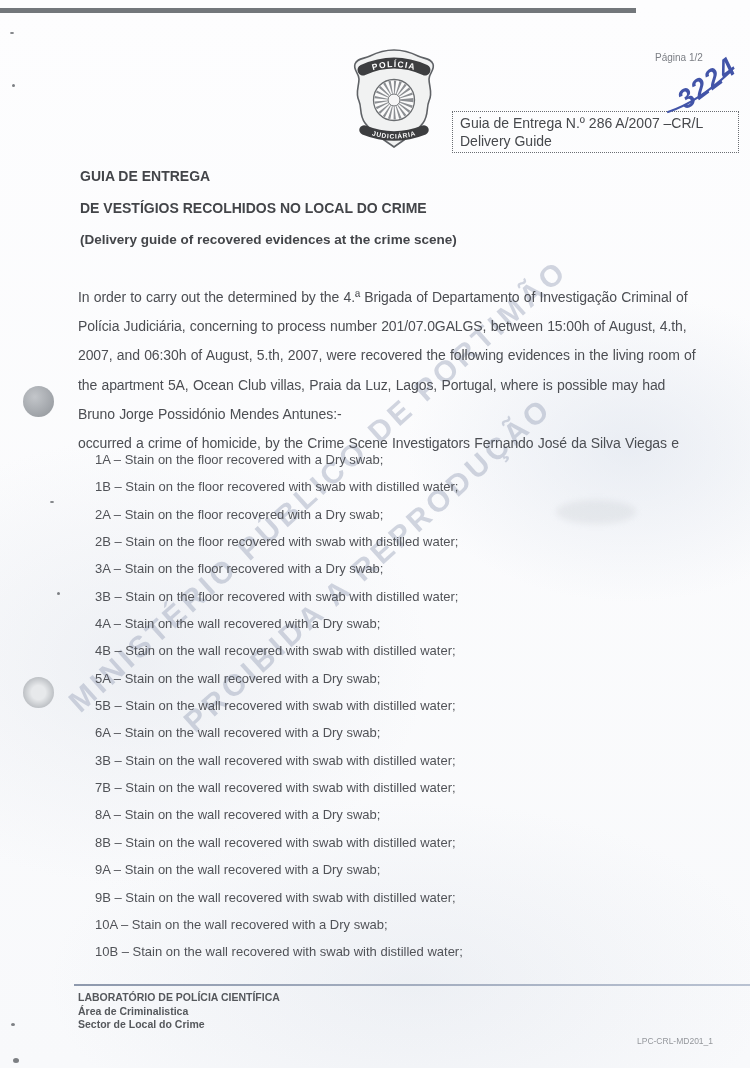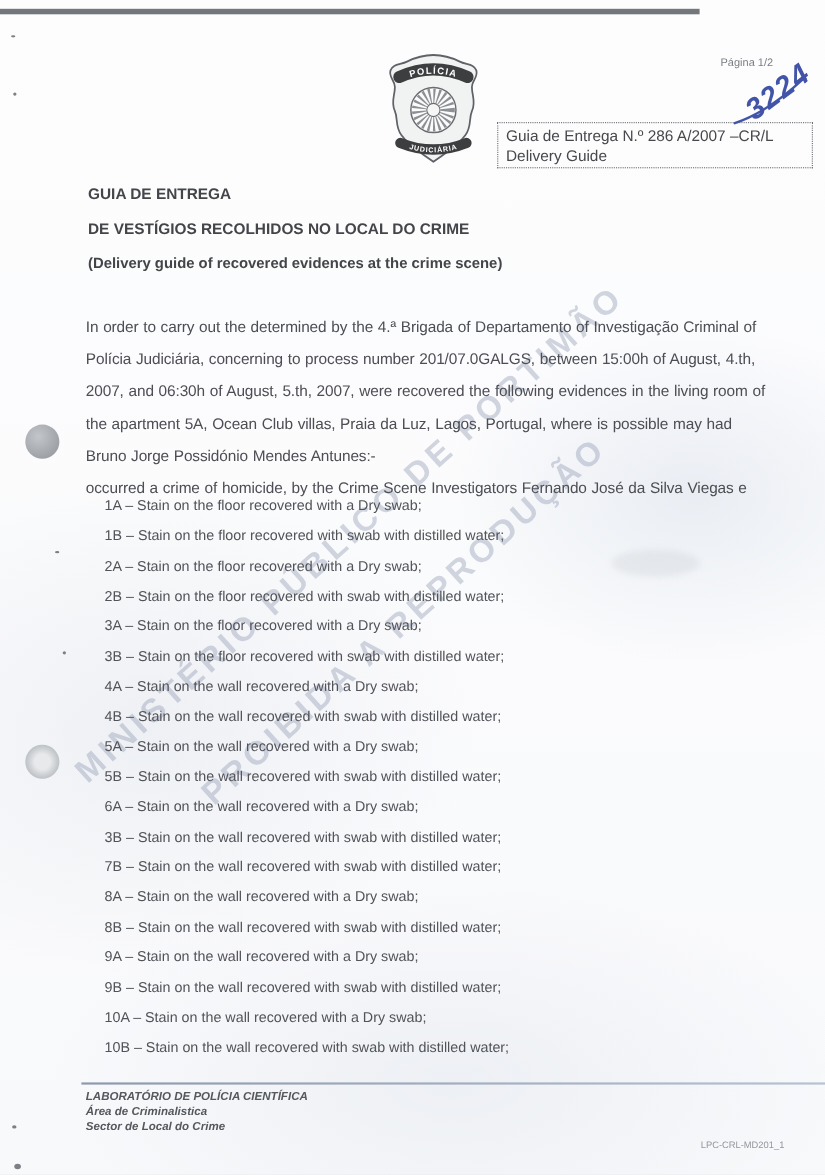--- a/index.html
+++ b/index.html
@@ -54,21 +54,21 @@
     letter-spacing:-0.1px; word-spacing:0.5px; }
   .intro-line { white-space:nowrap; }
 
   .evidence { position:absolute; left:95px; top:446px; width:600px; z-index:2;
     font-size:13px; line-height:27.35px; color:#515358; }
   .evidence-item { white-space:nowrap; }
 
   .footer-rule { position:absolute; left:74px; top:984px; width:676px; height:2px;
     background:linear-gradient(90deg,#8e99ad,#b9c2d2); z-index:2; }
   .footer { position:absolute; left:78px; top:991px; z-index:2;
-    font-size:10.5px; font-weight:bold; color:#55585c; line-height:13.5px;font-style:italic; }
+    font-size:10.5px; font-weight:bold; color:#55585c; line-height:13.5px; }
   .doc-code { position:absolute; left:637px; top:1036px; font-size:8.5px; color:#94979c; z-index:2; }
 </style>
 </head>
 <body>
 
 <div class="page">
 
   <div class="scan-band"></div>
   <div class="speck" style="left:10px; top:32px; width:4px; height:2px;"></div>
   <div class="speck" style="left:12px; top:84px; width:3px; height:3px;"></div>

